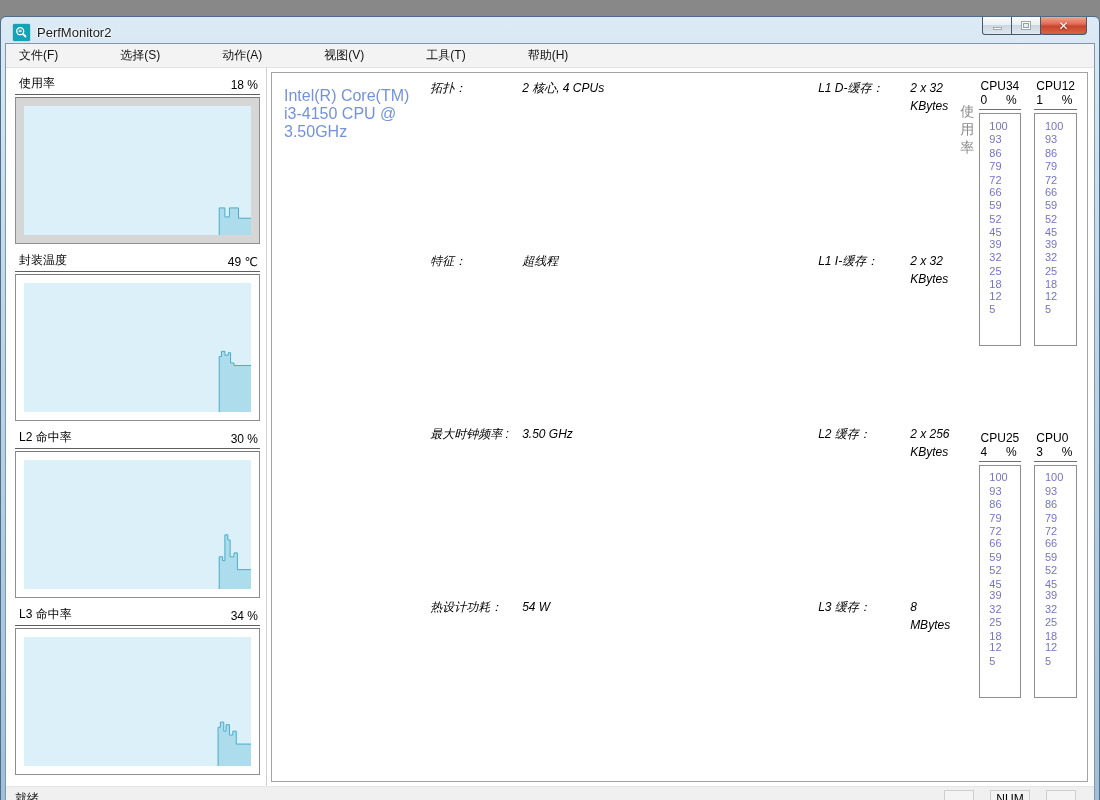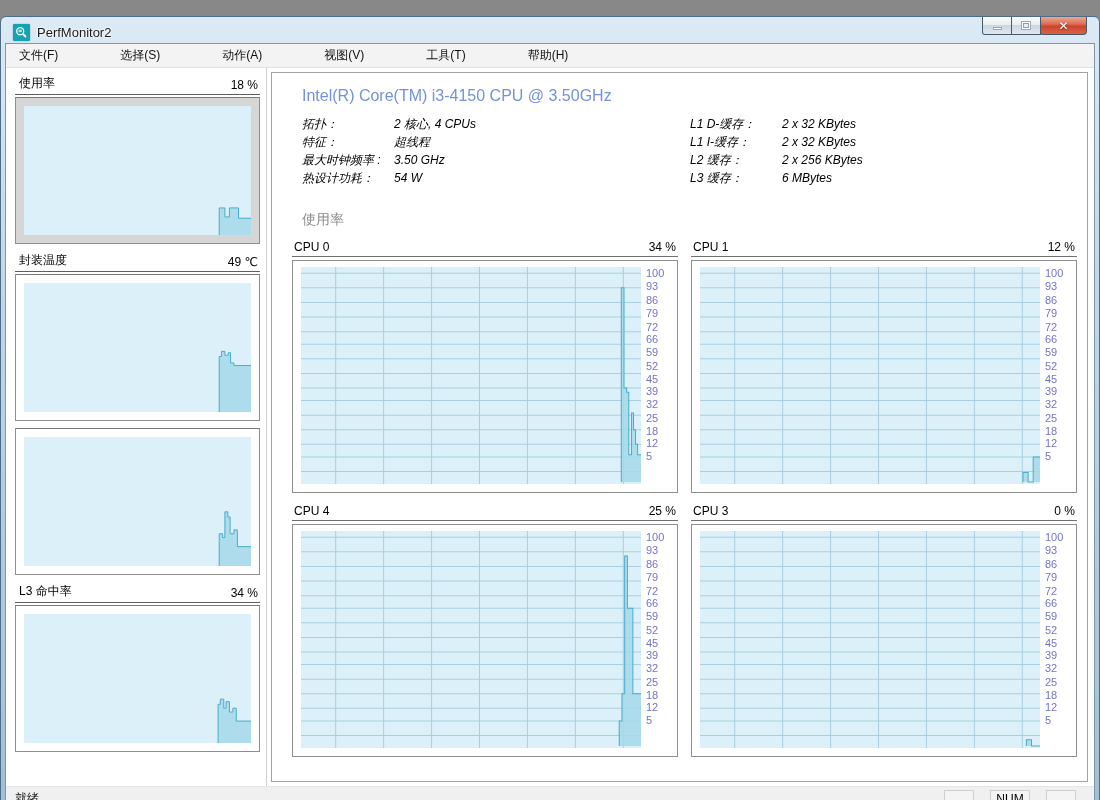--- a/index.html
+++ b/index.html
@@ -36,21 +36,21 @@
   .side-panel { margin-bottom:7px; }
   .side-head { display:flex; justify-content:space-between; align-items:flex-end; font-size:12px; color:#000;
     padding:1px 2px 2px 4px; border-bottom:1px solid #5f5f5f; }
   .side-box { height:147px; border:1px solid #8f8f8f; border-top-color:#7a7a7a; background:#fff; padding:8px; margin-top:2px; }
   .side-box.selected { background:#d6d6d6; }
   .side-box svg { width:100%; height:100%; display:block; background:#dbf0f9; }
 
   .splitter { width:7px; flex:none; background:linear-gradient(to right,transparent 2px,#cfcfcf 2px,#cfcfcf 3px,transparent 3px); }
 
   
-  .main { flex:1; margin:4px 6px 4px 0; border:1px solid #a3a3a3; padding:6px 10px 10px 20px; overflow:hidden; display:flex; flex-direction:column; }
+  .main { flex:1; margin:4px 6px 4px 0; border:1px solid #a3a3a3; padding:6px 10px 10px 2px; overflow:hidden; display:flex; }
   .cpu-title { margin:8px 0 10px 10px; font-size:16px; color:#7492d9; }
   .specs { margin-left:10px; display:grid; grid-template-columns:92px 296px 92px 1fr; font-size:12px; line-height:18px; color:#000;font-style:italic; }
   .section-title { margin:24px 0 11px 10px; font-size:14px; color:#8a8a8a; }
 
   .chart-grid { display:grid; grid-template-columns:1fr 1fr; column-gap:13px; row-gap:11px; }
   .chart-head { display:flex; justify-content:space-between; align-items:flex-start; font-size:12px; color:#000;
     padding:0 2px 2px 2px; border-bottom:1px solid #6f6f6f; margin-bottom:3px; }
   .chart-box { height:233px; border:1px solid #8f8f8f; position:relative; background:#fff; }
   .plot { position:absolute; left:8px; top:6px; bottom:8px; right:36px; background:#dbf0f9; }
   .plot svg { width:100%; height:100%; display:block; }
@@ -127,20 +127,24 @@
             <span>49 ℃</span>
           </div>
           <div class="side-box">
               <svg viewBox="0 0 100 100" preserveAspectRatio="none">
                 <polygon points="86,100 86,57 87,57 87,53 88.5,53 88.5,56 90,56 90,54 91,54 91,62 92.5,62 92.5,64 100,64 100,100" fill="#a5d9ea" fill-opacity="0.85"></polygon>
                 <polyline points="86,100 86,57 87,57 87,53 88.5,53 88.5,56 90,56 90,54 91,54 91,62 92.5,62 92.5,64 100,64" fill="none" stroke="#4aacca" vector-effect="non-scaling-stroke"></polyline>
               </svg>
             </div>
         </div>
         <div class="side-panel">
+          <div class="side-head">
+            <span>L2 命中率</span>
+            <span>30 %</span>
+          </div>
           <div class="side-box">
               <svg viewBox="0 0 100 100" preserveAspectRatio="none">
                 <polygon points="86,100 86,75 87.5,75 87.5,78 88.5,78 88.5,58 89.8,58 89.8,62 90.8,62 90.8,75 92.5,75 92.5,72 94,72 94,85 100,85 100,100" fill="#a5d9ea" fill-opacity="0.85"></polygon>
                 <polyline points="86,100 86,75 87.5,75 87.5,78 88.5,78 88.5,58 89.8,58 89.8,62 90.8,62 90.8,75 92.5,75 92.5,72 94,72 94,85 100,85" fill="none" stroke="#4aacca" vector-effect="non-scaling-stroke"></polyline>
               </svg>
             </div>
         </div>
         <div class="side-panel">
           <div class="side-head">
             <span>L3 命中率</span>
@@ -172,21 +176,21 @@
           <span>2 x 32 KBytes</span>
 
           <span>最大时钟频率 :</span>
           <span>3.50 GHz</span>
           <span>L2 缓存：</span>
           <span>2 x 256 KBytes</span>
 
           <span>热设计功耗：</span>
           <span>54 W</span>
           <span>L3 缓存：</span>
-          <span>6 MBytes</span>
+          <span>8 MBytes</span>
         </div>
 
         <div class="section-title">使用率</div>
 
         <div class="chart-grid">
           <div class="chart-cell">
             <div class="chart-head">
               <span>CPU 0</span>
               <span>34 %</span>
             </div>

